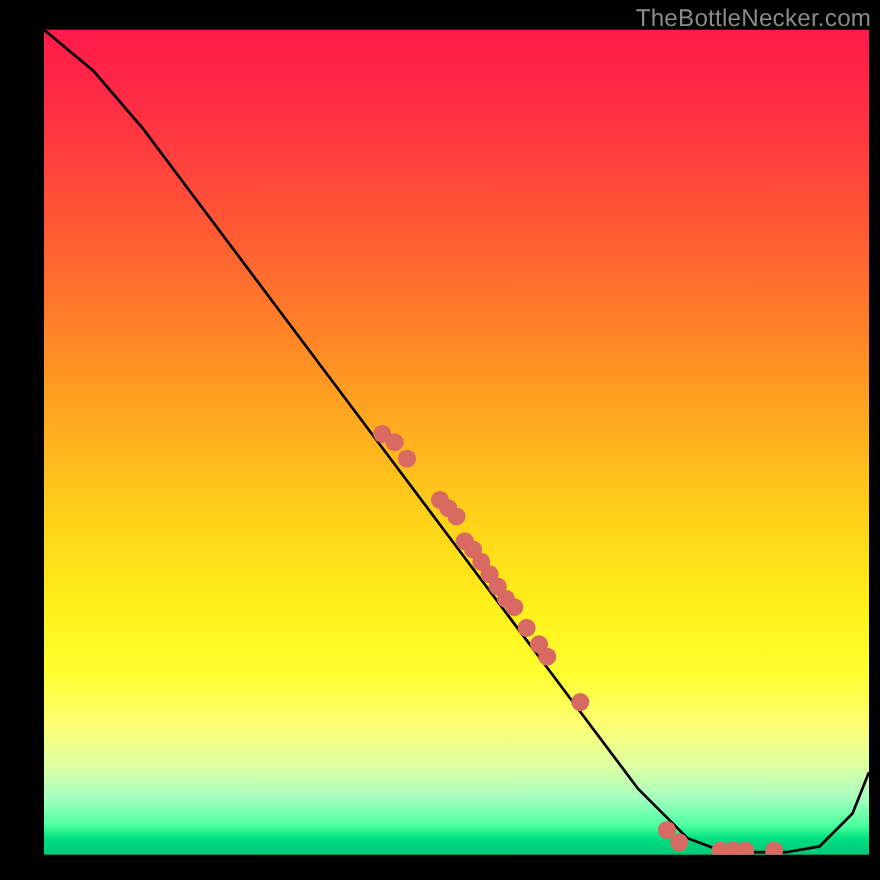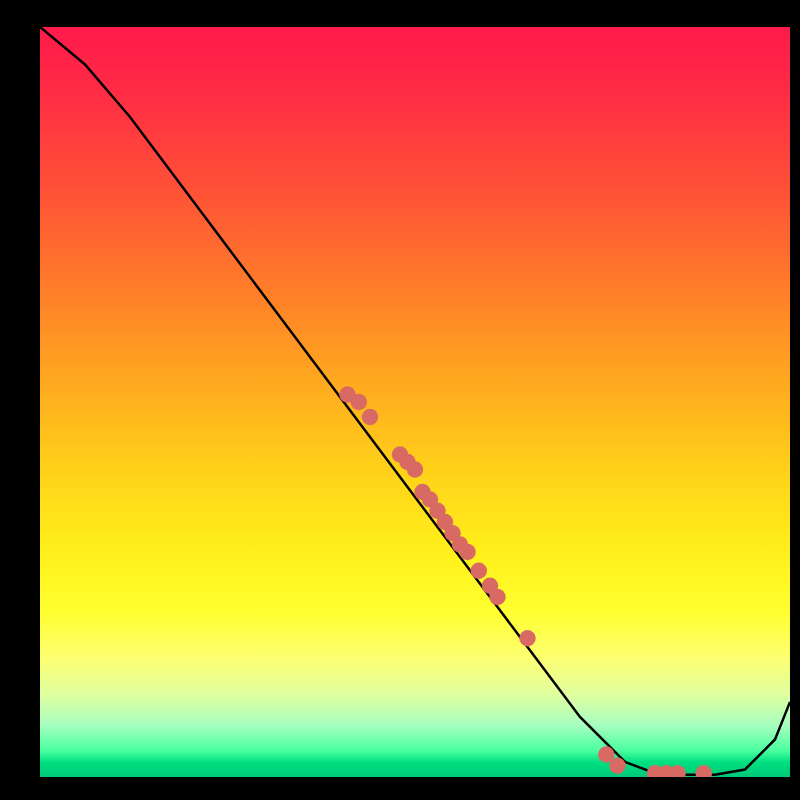--- a/index.html
+++ b/index.html
@@ -77,13 +77,14 @@
           <circle cx="65" cy="81.5" r="1.1" fill="#d86a63"></circle>
           <circle cx="75.5" cy="97" r="1.1" fill="#d86a63"></circle>
           <circle cx="77" cy="98.5" r="1.1" fill="#d86a63"></circle>
           <circle cx="82" cy="99.5" r="1.1" fill="#d86a63"></circle>
           <circle cx="83.5" cy="99.5" r="1.1" fill="#d86a63"></circle>
           <circle cx="85" cy="99.5" r="1.1" fill="#d86a63"></circle>
           <circle cx="88.5" cy="99.5" r="1.1" fill="#d86a63"></circle>
         </g>
     </svg>
   </div>
+  <div class="watermark">TheBottleNecker.com</div>
 </div>
 
 </body></html>

